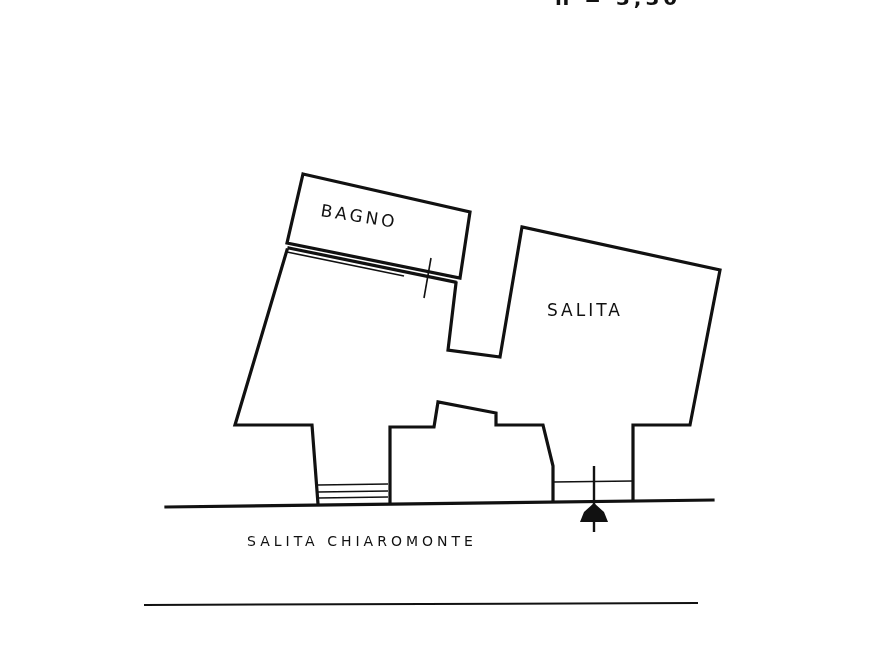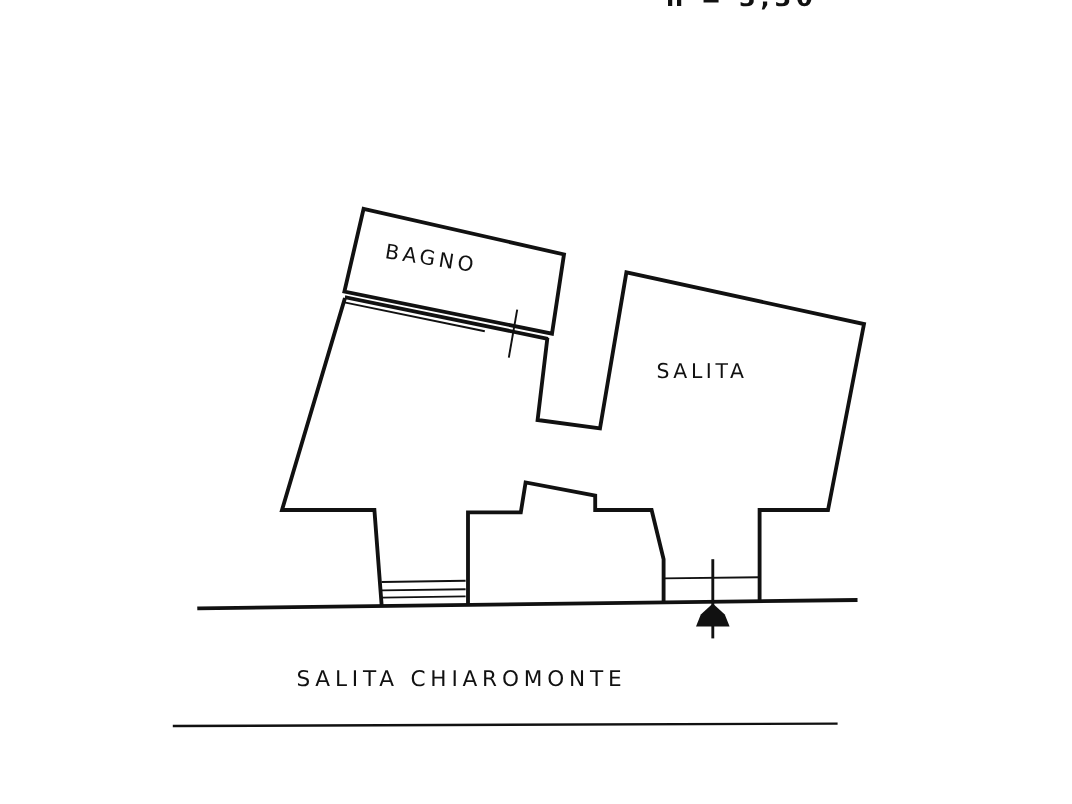--- a/index.html
+++ b/index.html
@@ -11,21 +11,21 @@
       position: absolute;
       font-family: "DejaVu Sans", sans-serif;
       color: #111111;
       letter-spacing: 3px;
       font-size: 17px;
       white-space: nowrap;
     }
     .scale-label { left: 555px; top: -14px; font-size: 20px; font-weight: bold; letter-spacing: 4px; }
     .bagno-label { left: 321px; top: 200px; transform: rotate(9deg); transform-origin: left center; }
     .cucina-label { left: 547px; top: 300px; }
-    .street-label { left: 247px; top: 556px; font-size: 18px; letter-spacing: 4px; }
+    .street-label { left: 247px; top: 533px; font-size: 14px; letter-spacing: 4px; }
   </style>
 </head>
 <body>
 
 <svg id="plan" viewBox="0 0 893 670" xmlns="http://www.w3.org/2000/svg">
 
   <g>
     <polygon class="wall" points="303,174 470,212 460,278 287,243"></polygon>
   </g>
 

